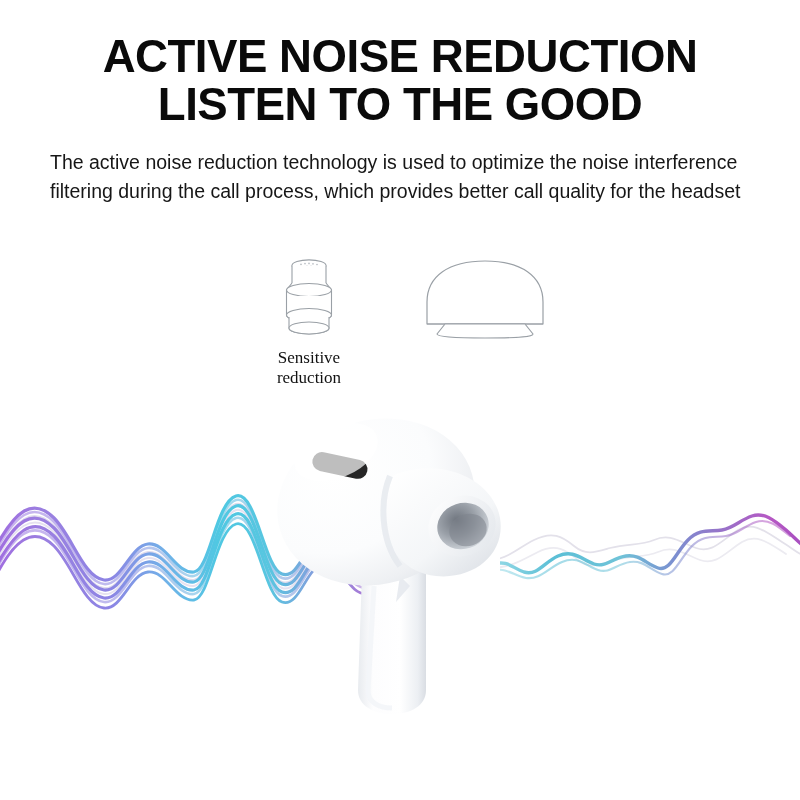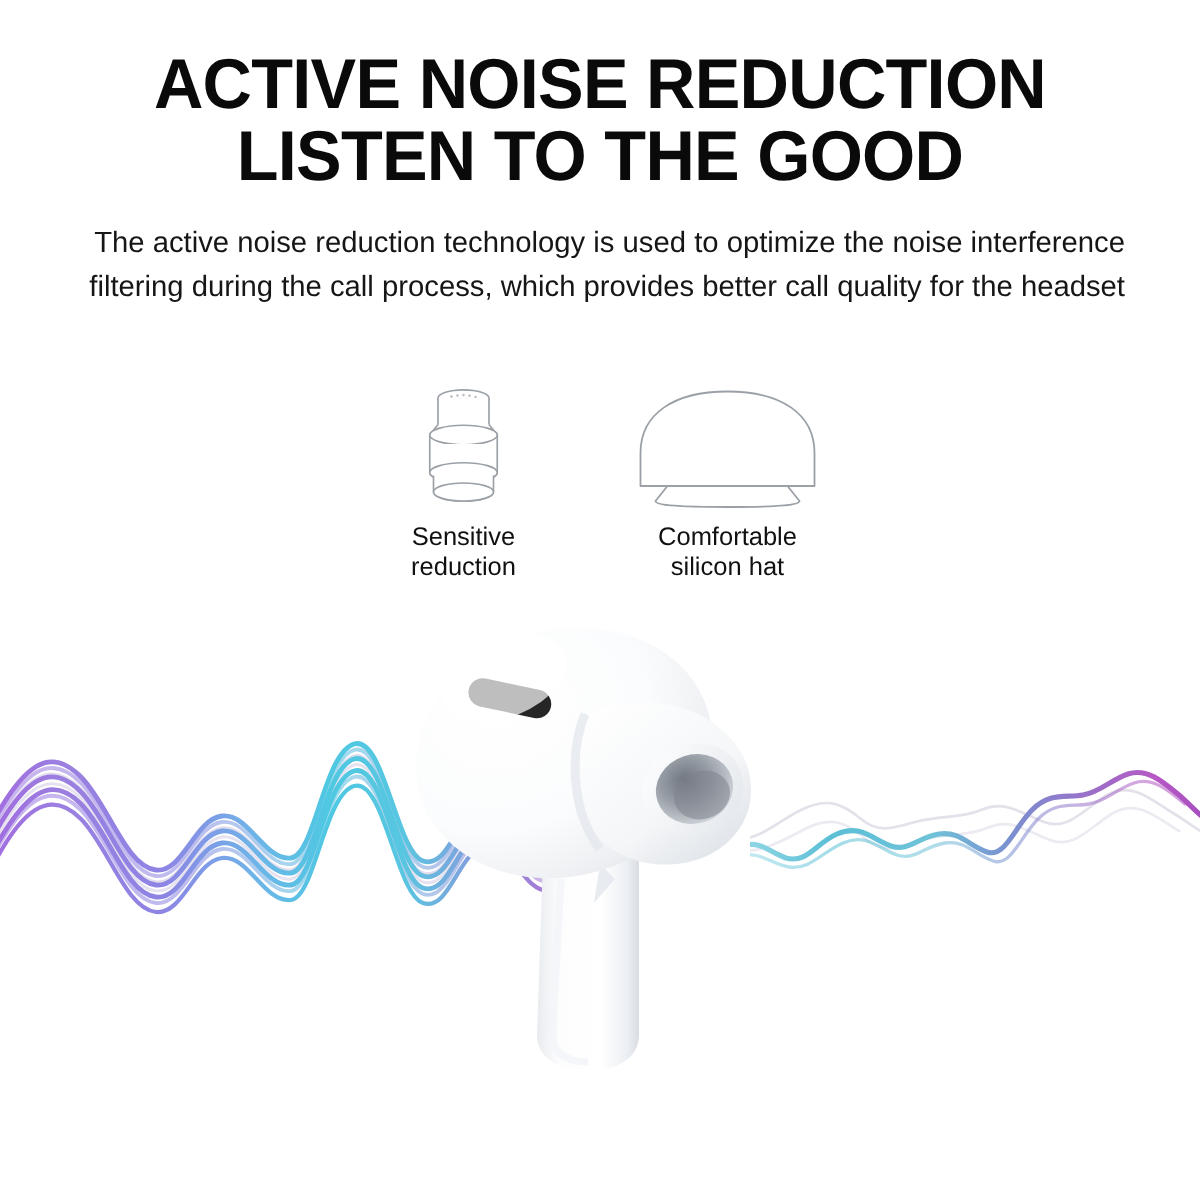--- a/index.html
+++ b/index.html
@@ -32,21 +32,21 @@
     transform: scaleX(0.97);
   }
   .headline-line-2 { display: block; }
 
   
   .body-copy {
     position: absolute;
     left: 50px;
     top: 148px;
     width: 700px;
-    text-align: right;
+    text-align: left;
     color: #161616;
     font-size: 19.5px;
     line-height: 29px;
     font-weight: normal;
   }
 
   
   .features {
     position: absolute;
     left: 232px;
@@ -68,20 +68,21 @@
     display: flex;
     align-items: flex-end;
     justify-content: center;
   }
   .feature-label {
     margin-top: 8px;
     font-size: 17px;
     line-height: 20px;
     color: #111111;
     font-weight: normal;
+    font-family: Liberation Serif, serif;
   }
 
   
   .product {
     position: absolute;
     left: 250px;
     top: 390px;
     width: 300px;
     height: 330px;
   }
@@ -154,24 +155,20 @@
     <div class="feature feature-tip">
       <div class="feature-art">
         <svg width="132" height="88" viewBox="0 0 132 88" fill="none">
 
           <path d="M8 72 L8 50 C8 24 30 9 66 9 C102 9 124 24 124 50 L124 72 Z" fill="#ffffff" stroke="#9aa0a6" stroke-width="1.2" stroke-linejoin="round"></path>
 
           <path d="M8 72 L124 72" stroke="#9aa0a6" stroke-width="1.2"></path>
 
           <path d="M26 72 L18 82 C18 84.5 30 86 66 86 C102 86 114 84.5 114 82 L106 72 Z" fill="#ffffff" stroke="#9aa0a6" stroke-width="1.2" stroke-linejoin="round"></path>
         </svg>
-      </div>
-      <div class="feature-label">
-        <span>Comfortable</span><br>
-        <span>silicon hat</span>
       </div>
     </div>
   </div>
 
   <div class="wave-left">
     <svg width="420" height="150" viewBox="0 0 420 150" fill="none">
       <defs>
         <linearGradient id="gradL" x1="0" y1="0" x2="420" y2="0" gradientUnits="userSpaceOnUse">
           <stop offset="0" stop-color="#a06fe0"></stop>
           <stop offset="0.10" stop-color="#9b7fe0"></stop>

